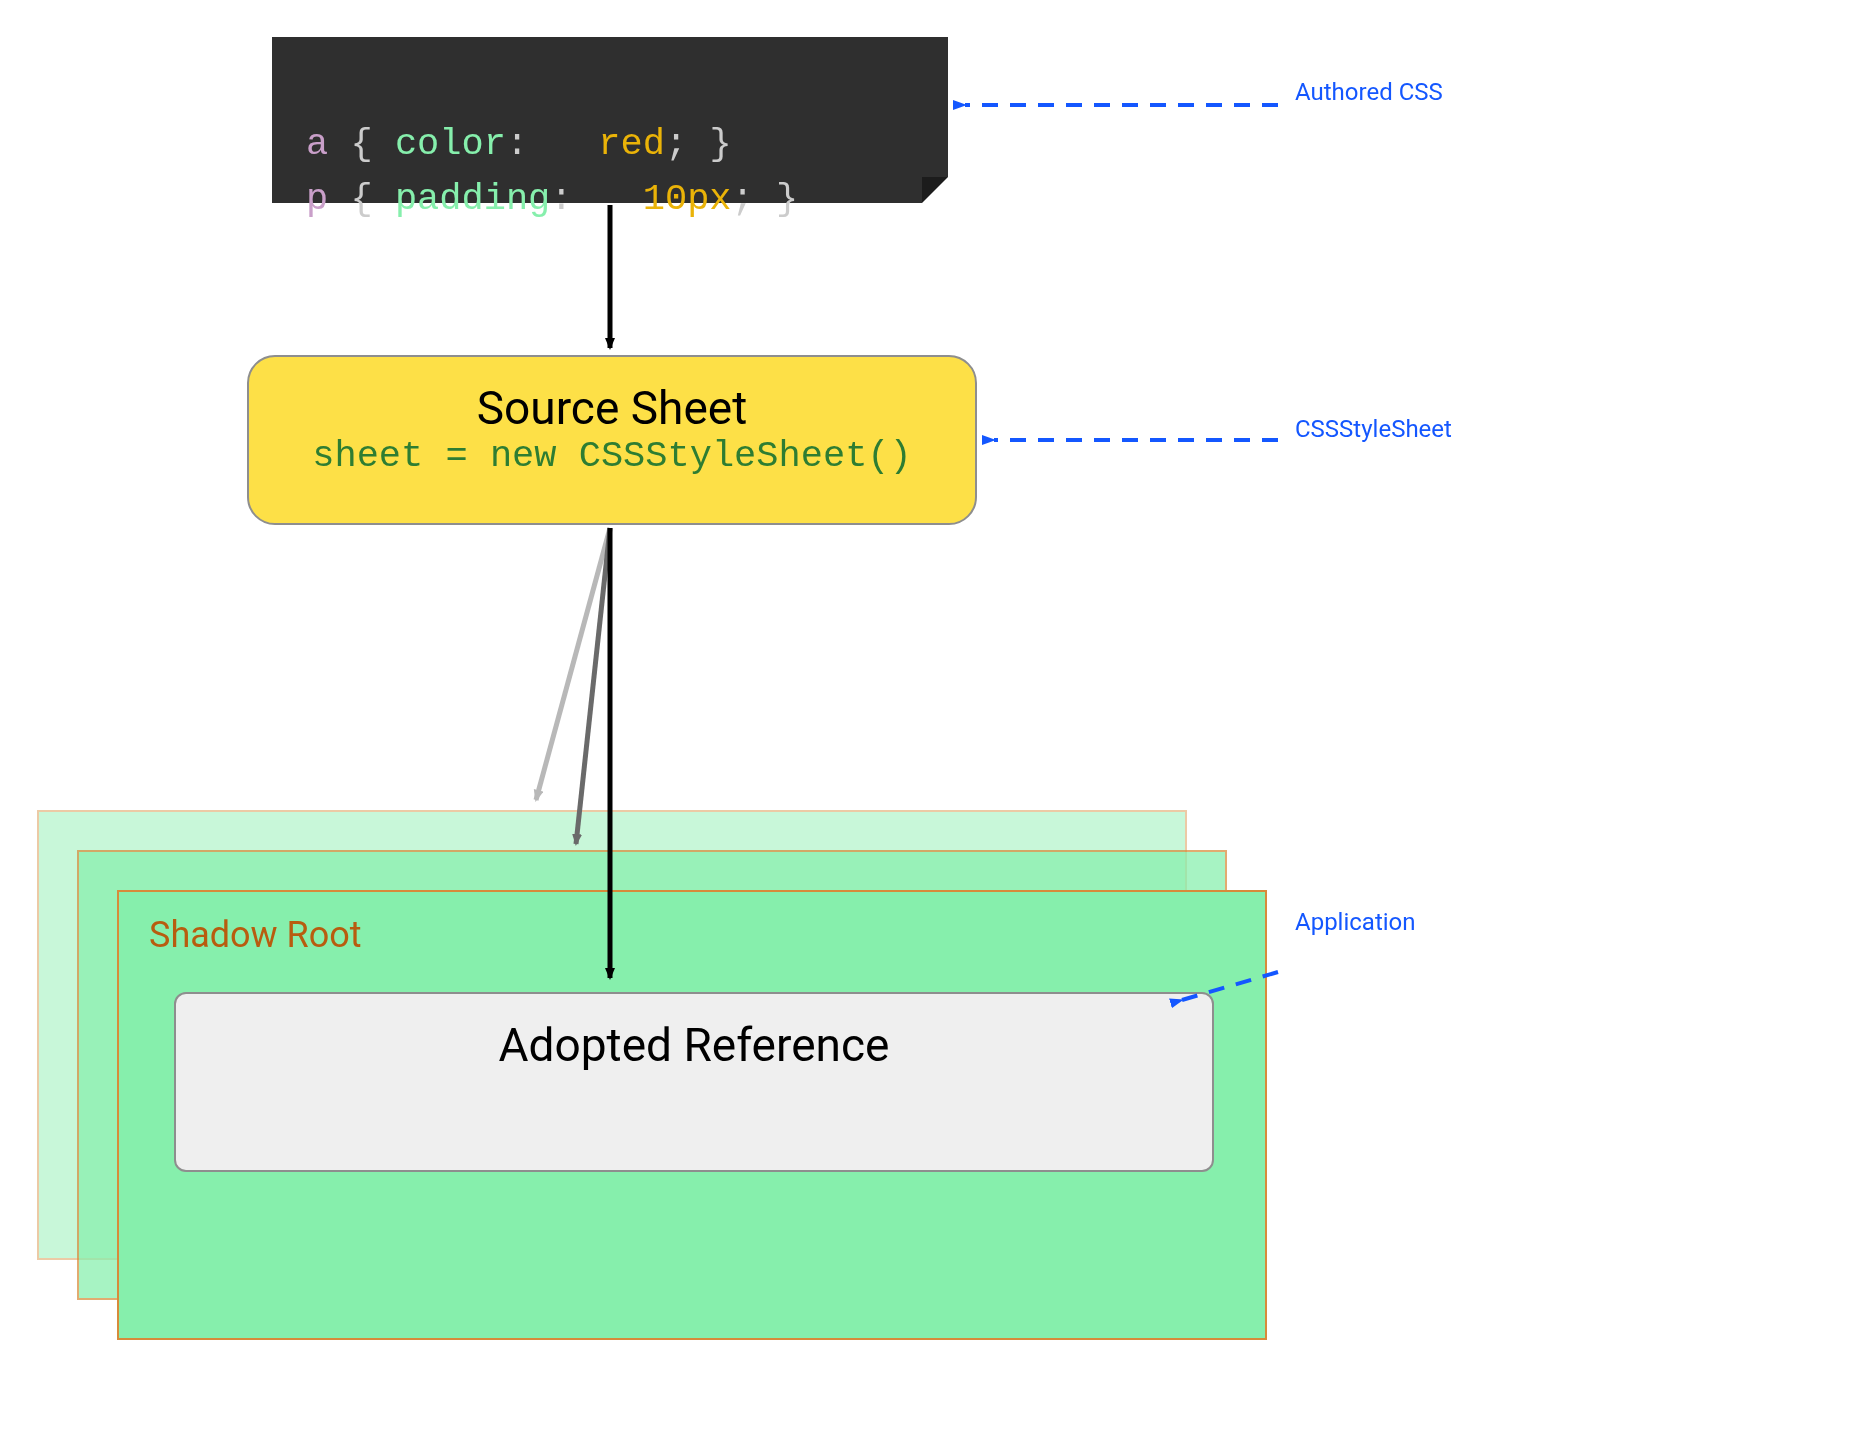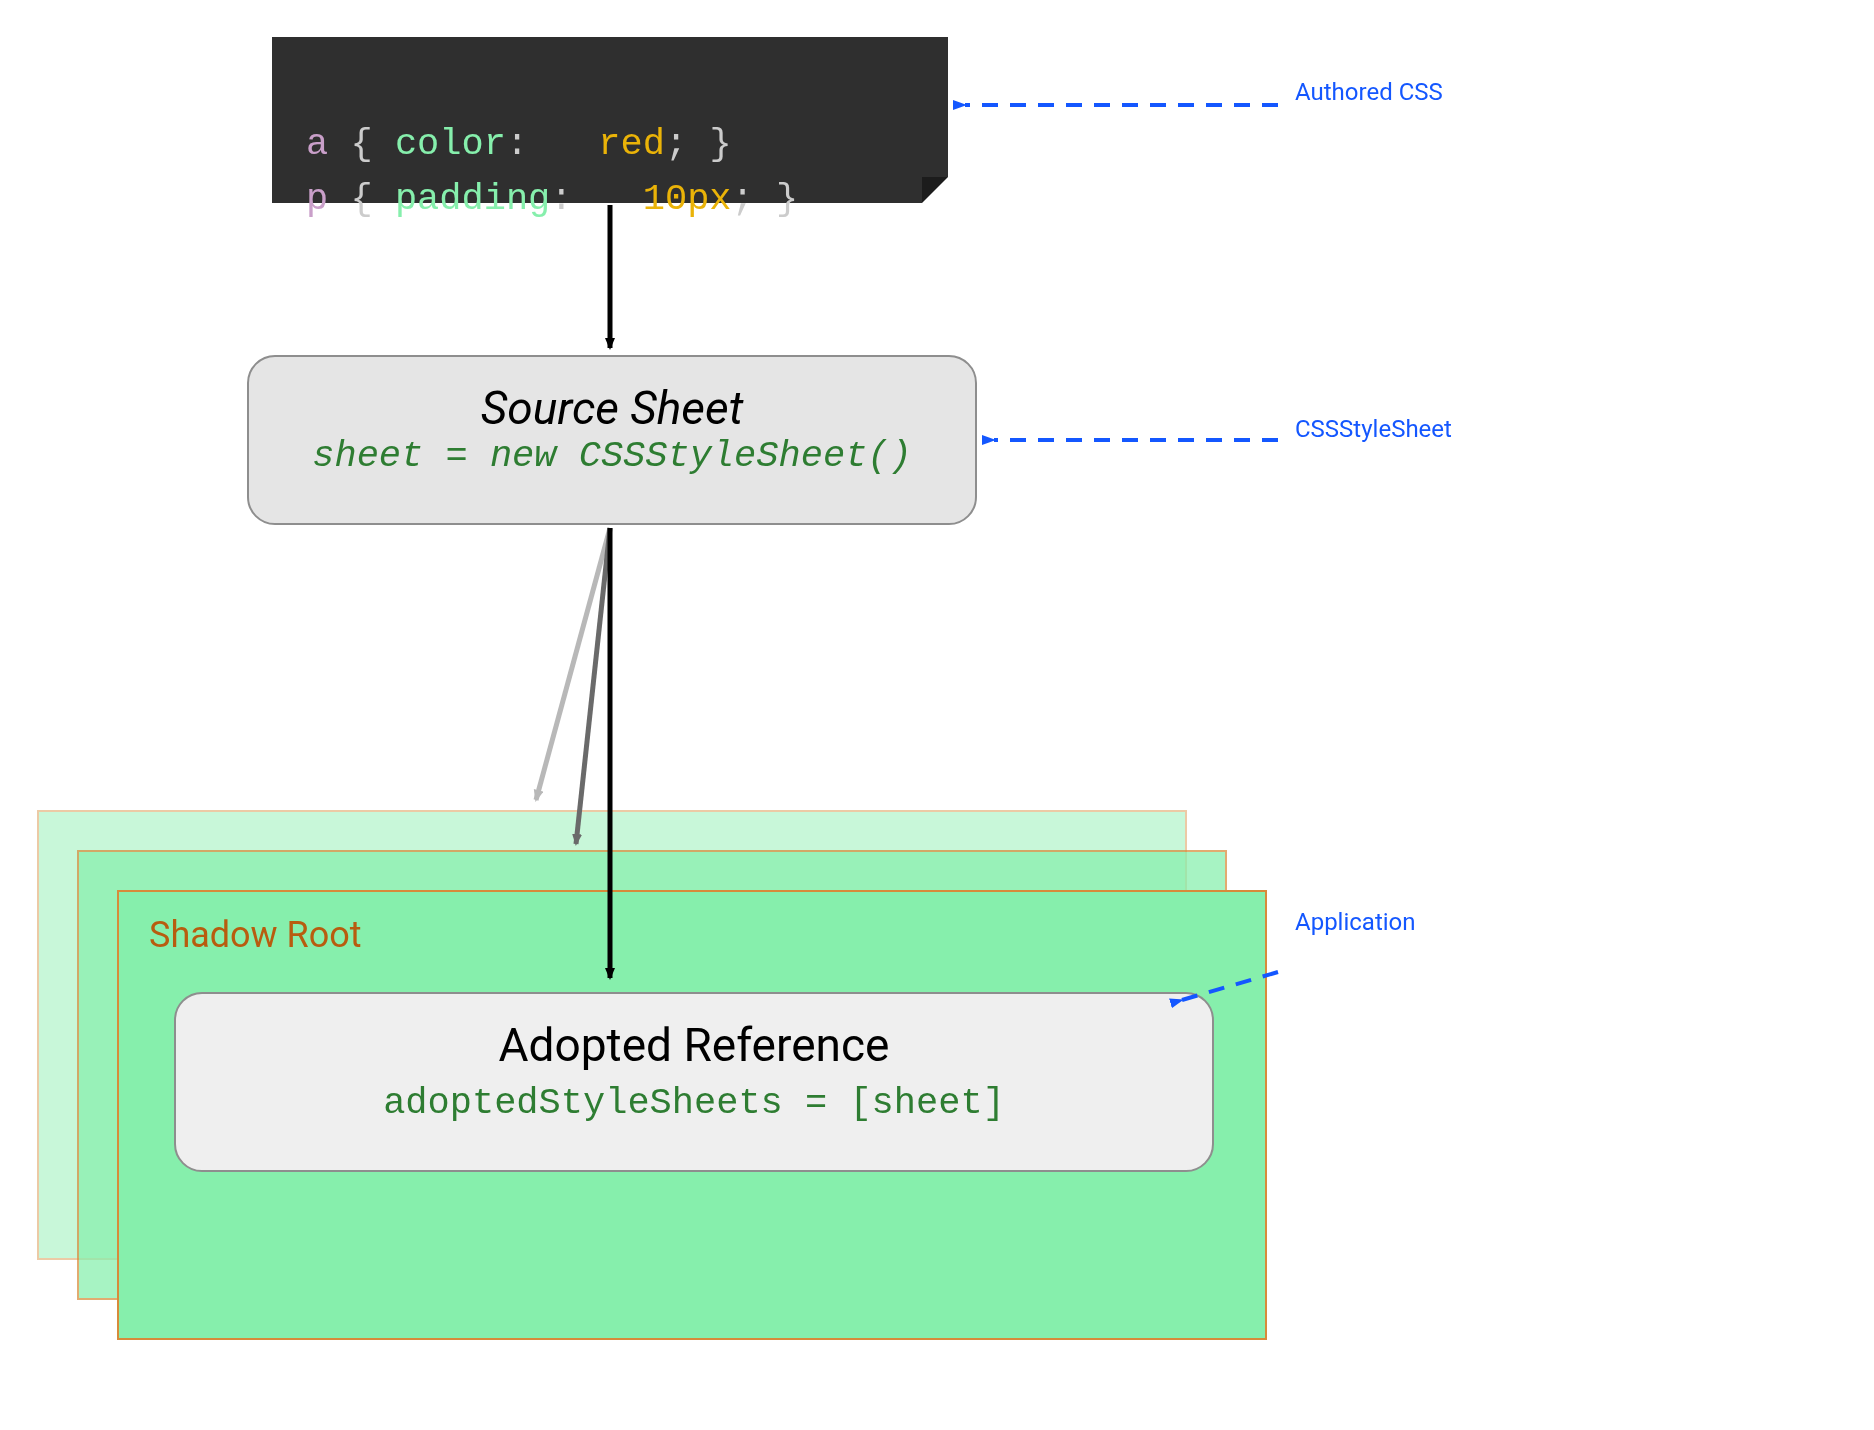--- a/index.html
+++ b/index.html
@@ -44,26 +44,25 @@
     border-left: 26px solid #1c1c1c;
   }
 
   
   .src-box {
     position: absolute;
     left: 247px;
     top: 355px;
     width: 730px;
     height: 170px;
-    background: #e5e5e5;
+    background: #fde047;
     border: 2px solid #8e8e8e;
     border-radius: 28px;
     text-align: center;
     padding-top: 24px;
-    font-style: italic;
   }
   .src-box .title {
     font-size: 46px;
     color: #000000;
     font-weight: 400;
   }
   .src-box .code {
     font-size: 37px;
     color: #2e7d32;
   }
@@ -96,21 +95,21 @@
 
   
   .adopted-box {
     position: absolute;
     left: 55px;
     top: 100px;
     width: 1040px;
     height: 180px;
     background: #efefef;
     border: 2px solid #8e8e8e;
-    border-radius: 28px;
+    border-radius: 12px;
     text-align: center;
     padding-top: 24px;
   }
   .adopted-box .title {
     font-size: 46px;
     color: #000;
     font-weight: 400;
   }
   .adopted-box .code {
     font-size: 37px;
@@ -151,21 +150,20 @@
   <div class="code mono">sheet = new CSSStyleSheet()</div>
 </div>
 
 <div class="shadow-wrap">
   <div class="shadow-box b1"></div>
   <div class="shadow-box b2"></div>
   <div class="shadow-box b3">
     <div class="shadow-label">Shadow Root</div>
     <div class="adopted-box">
       <div class="title">Adopted Reference</div>
-      <div class="code mono">adoptedStyleSheets = [sheet]</div>
     </div>
   </div>
 </div>
 
 <div class="ann ann-authored">Authored CSS</div>
 <div class="ann ann-instantiation">CSSStyleSheet</div>
 <div class="ann ann-application">Application</div>
 
 <svg class="overlay" viewBox="0 0 1874 1430">
   <defs>

